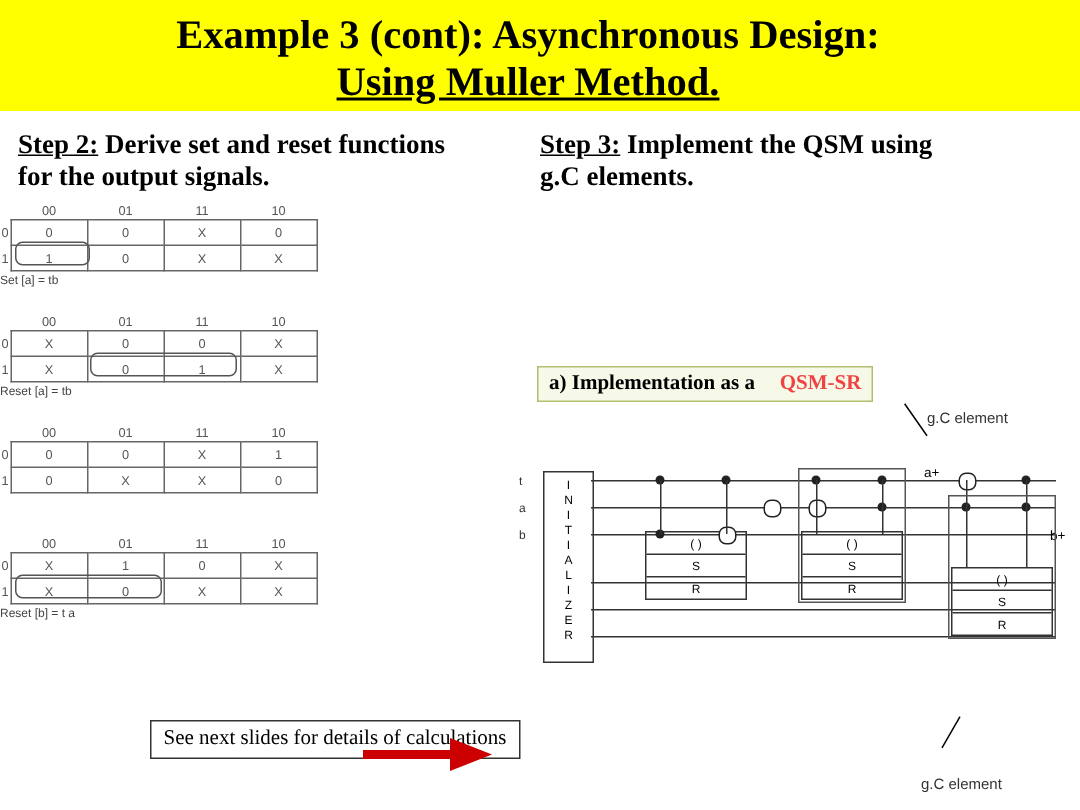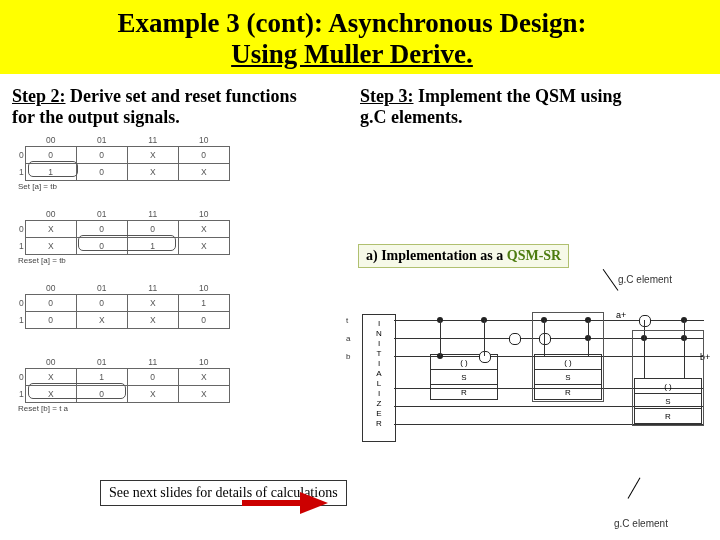--- a/index.html
+++ b/index.html
@@ -5,28 +5,28 @@
   html,body{margin:0;padding:0;width:720px;height:540px;font-family:"Times New Roman",serif;background:#fff;color:#000;}
   .slide{position:relative;width:720px;height:540px;}
   .title-band{background:#ffff00;padding:8px 36px 4px 20px;text-align:center;}
   .title-band h1{margin:0;font-size:27px;font-weight:bold;line-height:1.15;}
   .title-band .under{text-decoration:underline;}
   .step{position:absolute;font-size:18px;font-weight:normal;}
   .step .ul{text-decoration:underline;font-weight:bold;}
   .step .rest{font-weight:bold;}
   #step2{left:12px;top:86px;width:290px;}
   #step3{left:360px;top:86px;width:280px;}
-  .kmap{position:absolute;left:18px;font-family:Arial,sans-serif;font-size:8.5px;color:#555;}
+  .kmap{position:absolute;left:0;font-family:Arial,sans-serif;font-size:8.5px;color:#555;}
   .kmap table{border-collapse:collapse;}
   .kmap th{font-weight:normal;color:#555;text-align:center;}
   .kmap td{border:1px solid #666;width:48px;height:14px;text-align:center;}
   .kcap{font-size:8px;margin-top:1px;color:#444;}
   .marker1{position:absolute;border:1.5px solid #555;border-radius:5px;pointer-events:none;}
   .impl-box{position:absolute;left:358px;top:244px;border:1px solid #b0c070;background:#f6f9e8;padding:3px 7px;font-size:14px;font-weight:bold;}
-  .impl-box .red{color:#4d7c0f;}
+  .impl-box .red{color:#ef4444;margin-left:13px;}
   .gclabel{position:absolute;font-family:Arial,sans-serif;font-size:10px;color:#333;}
   .gc-line{position:absolute;background:#000;height:1px;}
   .seenext{position:absolute;left:100px;top:480px;border:1.5px solid #333;padding:4px 8px;font-size:14px;font-weight:normal;}
   .arrow{position:absolute;left:240px;top:488px;}
   .diagram{position:absolute;left:344px;top:300px;width:368px;height:170px;}
   .wire{position:absolute;background:#333;}
   .wire.h{height:1px;}
   .wire.v{width:1px;}
   .sig{position:absolute;font-family:Arial,sans-serif;font-size:8px;color:#333;}
   .dot{position:absolute;width:6px;height:6px;border-radius:3px;background:#222;transform:translate(-3px,-3px);}
@@ -38,21 +38,21 @@
   .ab{position:absolute;font-family:Arial,sans-serif;font-size:9px;}
 </style>
 </head>
 <body>
 
 <div class="slide">
 
   <div class="title-band">
     <h1>
       <span>Example 3 (cont): Asynchronous Design:</span><br>
-      <span class="under">Using Muller Derive.</span>
+      <span class="under">Using Muller Method.</span>
     </h1>
   </div>
 
   <div id="step2" class="step">
     <span class="ul">Step 2:</span><span class="rest"> Derive set and reset functions for the output signals.</span>
   </div>
   <div id="step3" class="step">
     <span class="ul">Step 3:</span><span class="rest"> Implement the QSM using g.C elements.</span>
   </div>
 

